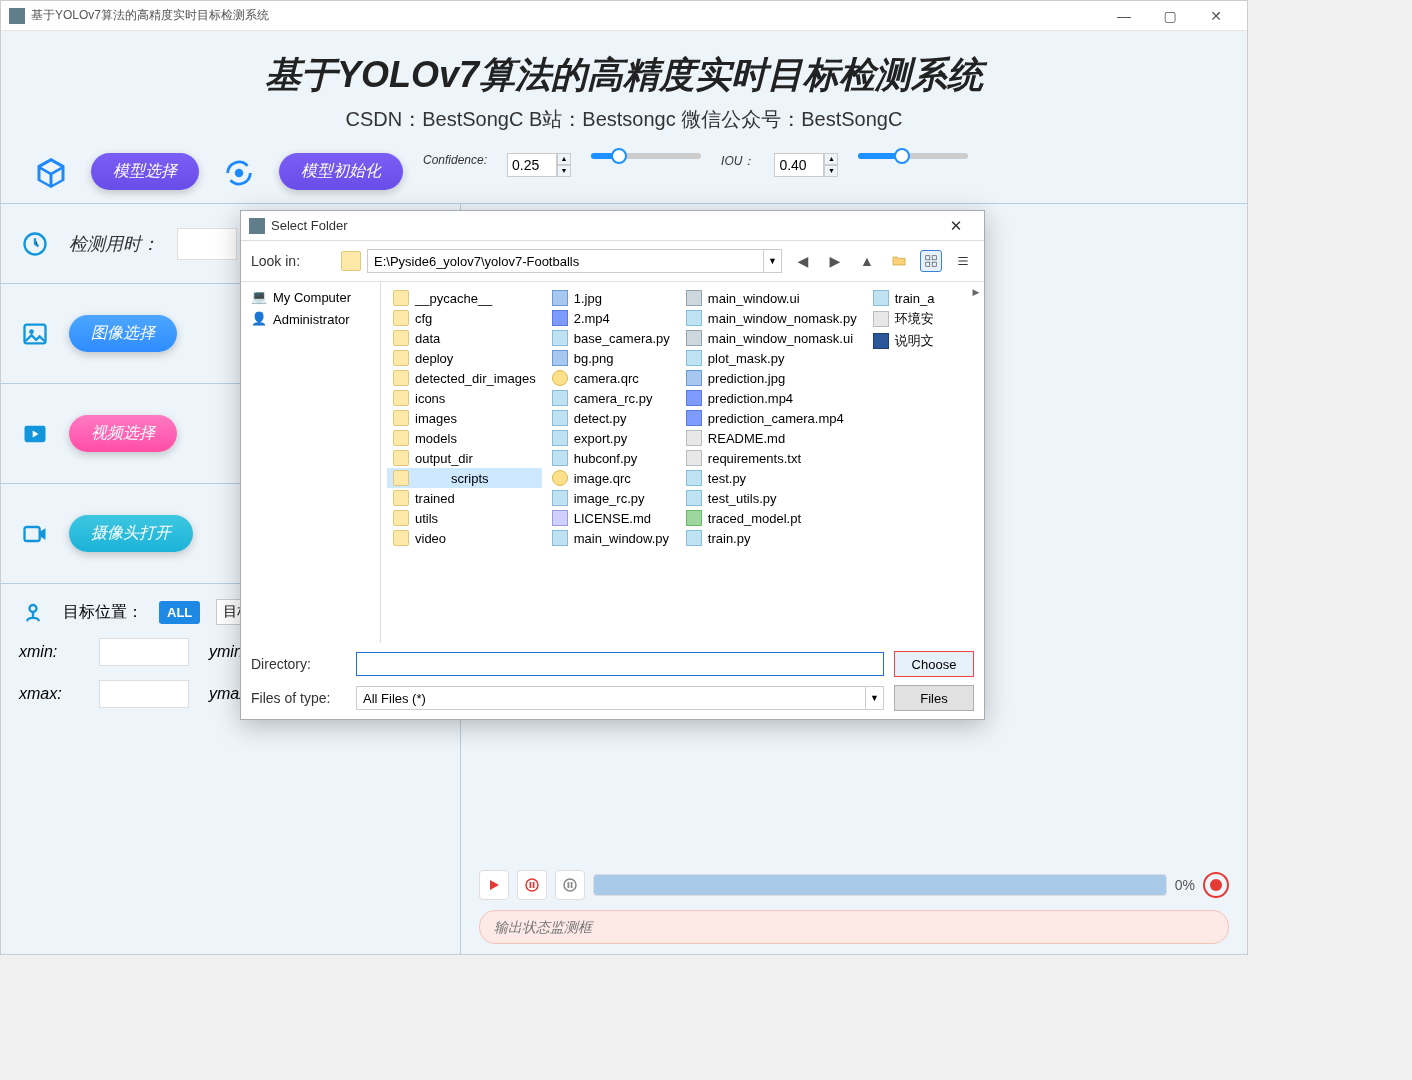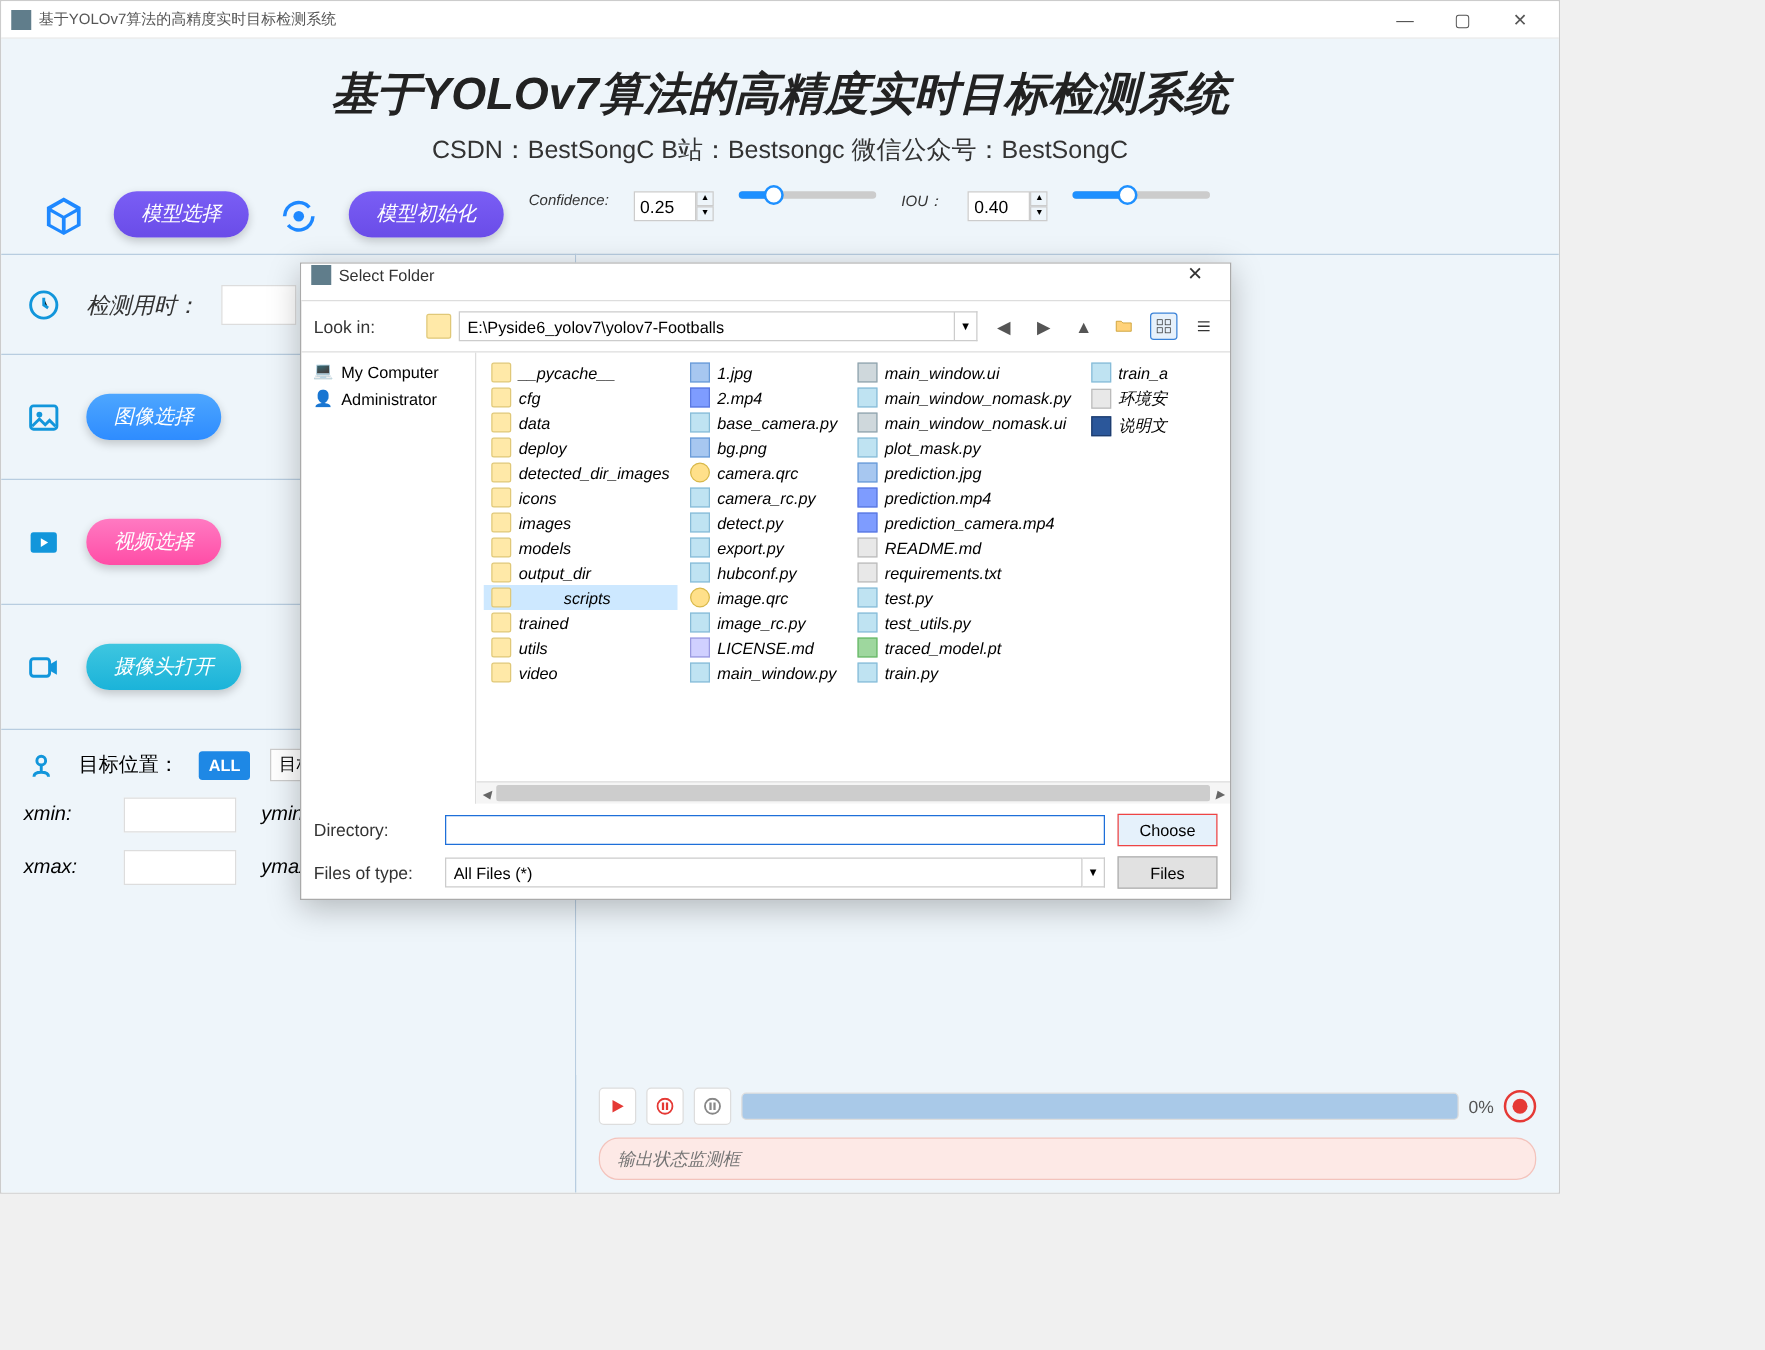--- a/index.html
+++ b/index.html
@@ -55,39 +55,39 @@
 .right-panel { flex: 1; display: flex; flex-direction: column; border-top: 1px solid #b8cde0; }
 .display-area { flex: 1; background: #eef5fa; }
 .bottom-controls { padding: 10px 18px; display: flex; flex-direction: column; gap: 10px; }
 .play-row { display: flex; align-items: center; gap: 8px; }
 .play-btn { width: 30px; height: 30px; border: 1px solid #ddd; background: #fff; border-radius: 4px; display: flex; align-items: center; justify-content: center; }
 .progress-bar { flex: 1; height: 22px; background: #a9c9e8; border: 1px solid #ddd; border-radius: 4px; }
 .rec-btn { width: 26px; height: 26px; border: 2px solid #e53935; border-radius: 50%; display: flex; align-items: center; justify-content: center; }
 .rec-btn .dot { width: 12px; height: 12px; background: #e53935; border-radius: 50%; }
 .output-row input { width: 100%; height: 34px; background: #fde9e6; border: 1px solid #f3c3bc; border-radius: 16px; padding: 0 14px; font-size: 14px; color: #666; font-style: italic; }
 .dialog { position: absolute; left: 240px; top: 210px; width: 745px; height: 510px; background: #fff; border: 1px solid #aaa; box-shadow: 0 6px 24px rgba(0,0,0,0.25); display: flex; flex-direction: column; }
-.dlg-titlebar { height: 30px; display: flex; align-items: flex-end; padding: 12px 8px; background: #fff; border-bottom: 1px solid #ddd; }
+.dlg-titlebar { height: 30px; display: flex; align-items: center; padding: 12px 8px; background: #fff; border-bottom: 1px solid #ddd; }
 .dlg-titlebar .logo { width: 16px; height: 16px; background: #607d8b; margin-right: 6px; }
 .dlg-titlebar .t { font-size: 13px; color: #333; flex: 1; }
 .dlg-titlebar .x { width: 40px; text-align: center; font-size: 15px; color: #333; }
 
 .dlg-nav { display: flex; align-items: center; gap: 10px; padding: 8px 10px; }
 .dlg-nav .nlbl { font-size: 14px; color: #333; width: 80px; }
 .dlg-nav .path { flex: 1; display: flex; align-items: center; }
 .dlg-nav .path .f { width: 20px; height: 20px; background: #ffe9a8; border: 1px solid #e0c878; border-radius: 2px; margin-right: 6px; }
 .dlg-nav .path input { flex: 1; height: 24px; border: 1px solid #ccc; padding: 0 6px; font-size: 13px; }
 .dlg-nav .path .arr { width: 18px; height: 24px; border: 1px solid #ccc; border-left: none; display: flex; align-items: center; justify-content: center; font-size: 9px; }
 .dlg-nav .nav-ic { width: 22px; height: 22px; display: flex; align-items: center; justify-content: center; border-radius: 3px; color: #555; font-size: 14px; }
 .dlg-nav .nav-ic.grid-active { border: 1px solid #3a82d8; background: #e7f1fb; }
 
 .dlg-body { flex: 1; display: flex; border-top: 1px solid #ddd; min-height: 0; }
 .dlg-tree { width: 140px; border-right: 1px solid #ddd; padding: 4px; font-size: 13px; }
 .dlg-tree div { padding: 3px 6px; display: flex; align-items: center; gap: 6px; }
 .dlg-tree .tic { width: 16px; height: 16px; }
-.dlg-list { flex: 1; display: flex; flex-direction: column; overflow: hidden; font-style: italic; }
+.dlg-list { flex: 1; display: flex; flex-direction: row; overflow: hidden; }
 .dlg-files { flex: 1; padding: 6px; display: flex; flex-direction: row; flex-wrap: wrap; align-content: flex-start; writing-mode: horizontal-tb; }
 .file-col { display: flex; flex-direction: column; margin-right: 4px; }
 .file-item { display: flex; align-items: center; gap: 6px; font-size: 13px; padding: 2px 6px; white-space: nowrap; }
 .file-item.sel { background: #cde8ff; gap: 42px; }
 .file-item .fic { width: 16px; height: 16px; display: inline-block; }
 .fic.folder { background: #ffe9a8; border: 1px solid #e0c878; border-radius: 2px; }
 .fic.py { background: #bfe3f2; border: 1px solid #88bcd8; }
 .fic.img { background: #a7c7f0; border: 1px solid #6a9bd8; }
 .fic.mp4 { background: #7e9cff; border: 1px solid #5a78e0; }
 .fic.qrc { background: #ffe08a; border: 1px solid #d8b84a; border-radius: 50%; }

